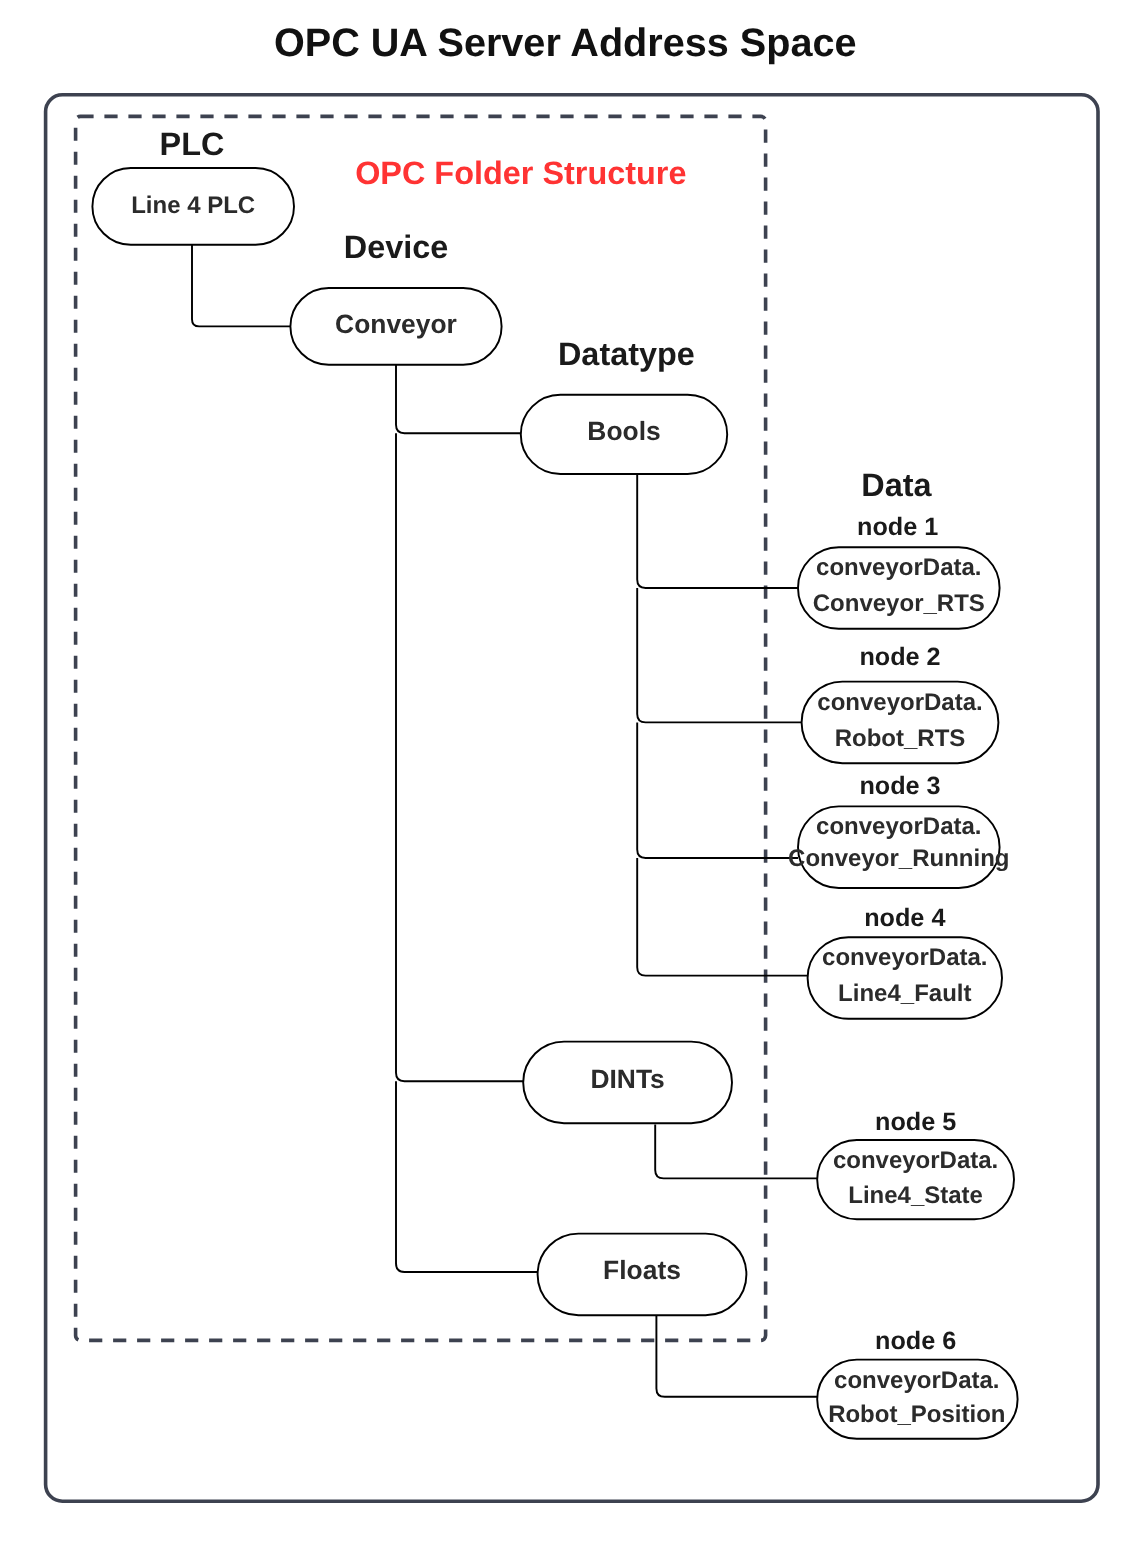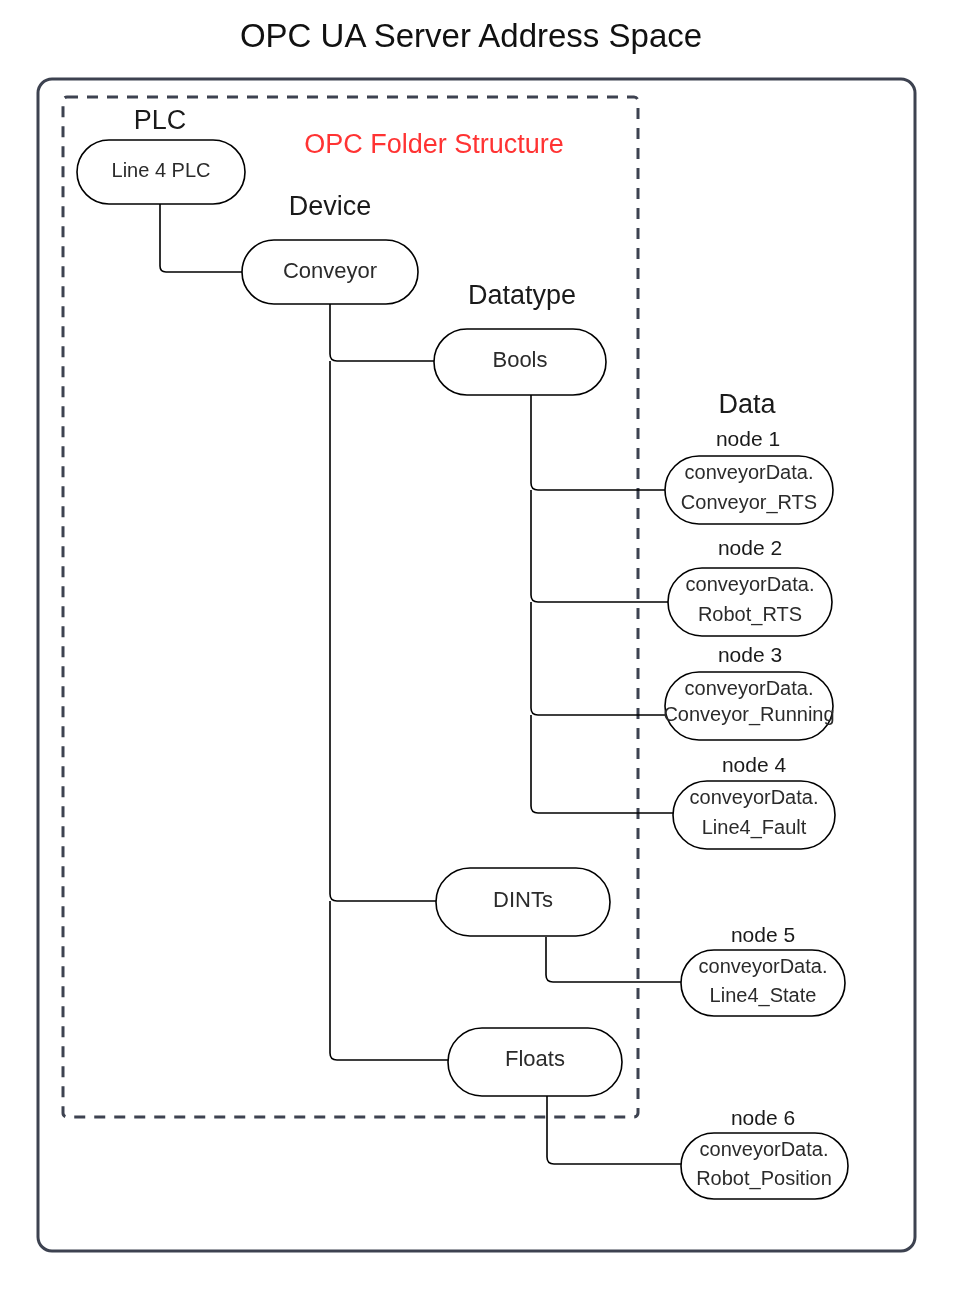--- a/index.html
+++ b/index.html
@@ -10,20 +10,21 @@
   body {
     width: 955px;
     height: 1304px;
     font-family: "Liberation Sans", sans-serif;
     overflow: hidden;
   }
   #diagram-root {
     position: relative;
     width: 955px;
     height: 1040px;
+    font-weight: bold;
   }
   svg#diagram-svg {
     position: absolute;
     top: 0;
     left: 0;
     width: 955px;
     height: 1304px;
   }
   .node-shape {
     fill: #ffffff;

